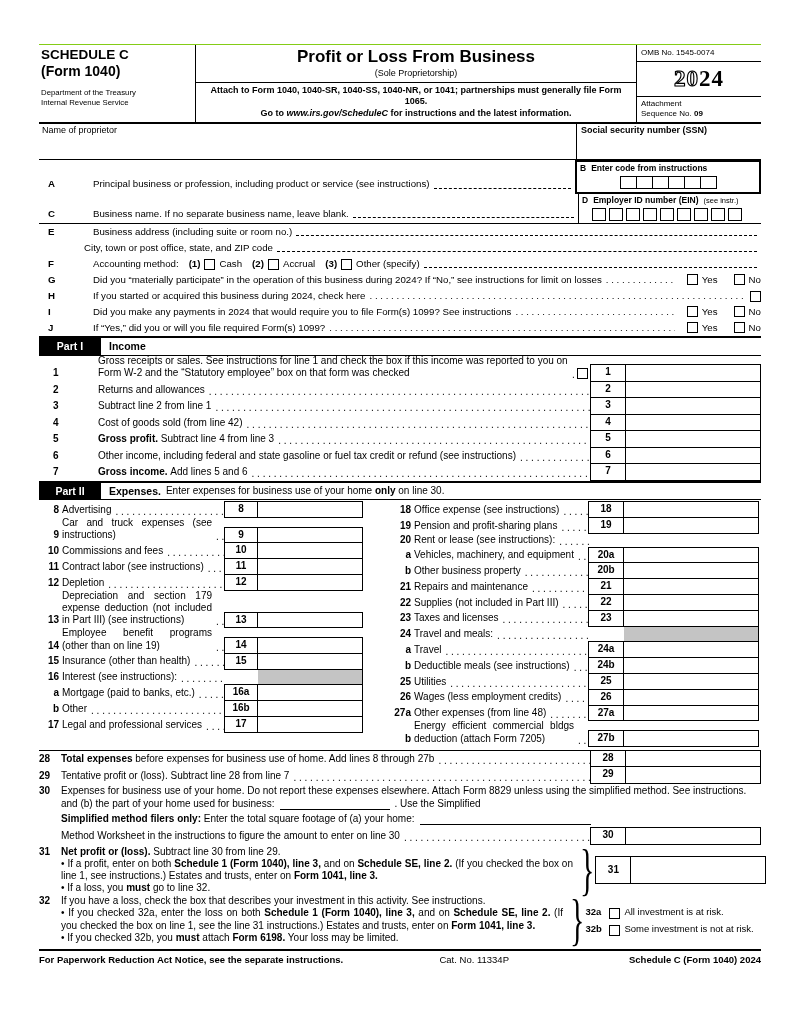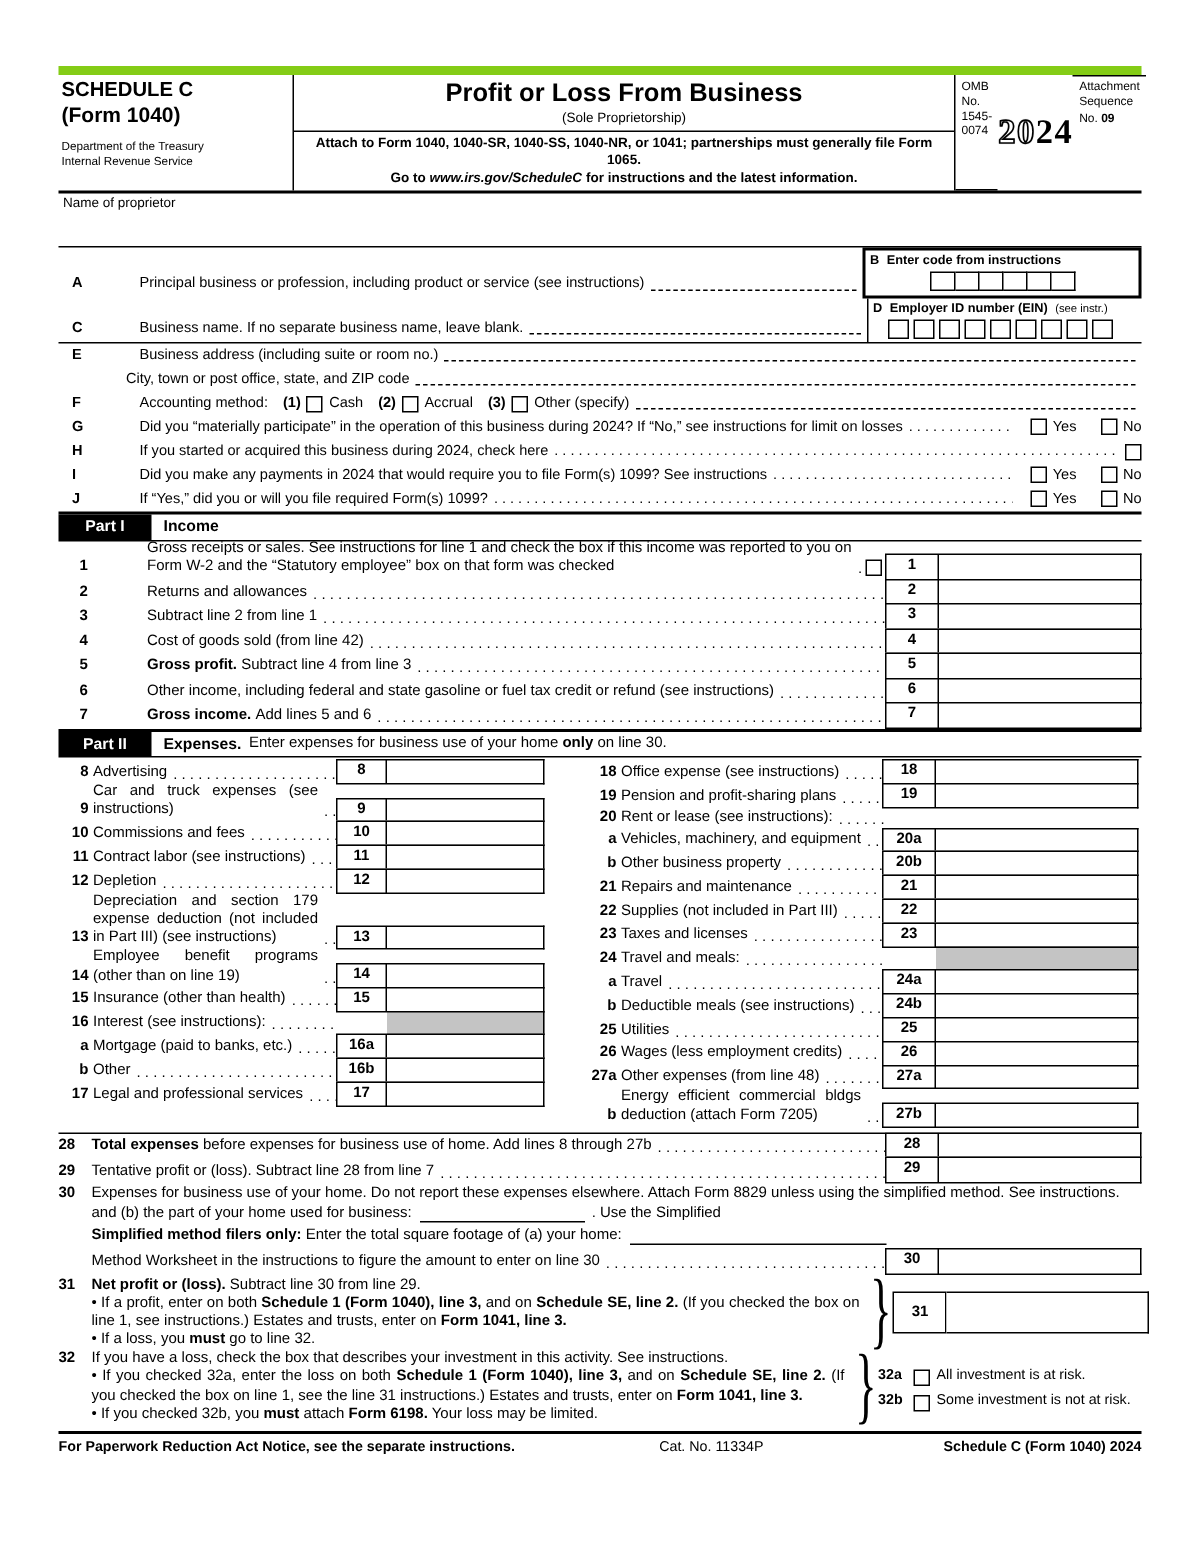--- a/index.html
+++ b/index.html
@@ -1,30 +1,30 @@
 <!DOCTYPE html>
 <html><head>
 <meta charset="utf-8">
 <style>
   html,body{margin:0;padding:0}
   body{width:800px;height:1035px;background:#fff;color:#000;font-family:"Liberation Sans",sans-serif}
   .page{width:722px;margin:0 auto;padding-top:44px;font-size:10px;line-height:1.22}
 
   
-  .header{display:flex;border-top:6px solid #84cc16;border-bottom:2.5px solid #000}
+  .header{display:flex;border-top:1px solid #84cc16;border-bottom:2.5px solid #000}
   .h-left{width:150px;border-right:1px solid #000;padding:2px 4px 2px 2px}
   .h-sched{font-size:13.5px;font-weight:bold}
   .h-form{font-size:14px;font-weight:bold;margin-bottom:7px}
   .h-dept{font-size:7.8px;line-height:1.3}
   .h-center{flex:1;display:flex;flex-direction:column;text-align:center;min-width:0}
   .h-title{font-size:17px;font-weight:bold;margin-top:2px}
   .h-sub{font-size:9px}
   .h-attach{border-top:1px solid #000;margin-top:3px;padding:2px 4px 3px;font-size:9px;font-weight:bold;flex:1}
   .h-attach .line2{margin-top:1px}
-  .h-right{width:124px;border-left:1px solid #000;display:flex;flex-direction:row}
+  .h-right{width:124px;border-left:1px solid #000;display:flex;flex-direction:column}
   .omb{font-size:8px;padding:3px 4px;border-bottom:1px solid #000}
   .year{flex:1;display:flex;align-items:center;justify-content:center;font-size:23px;font-weight:bold;font-family:"Liberation Serif",serif;letter-spacing:1px}
   .y-out{color:#fff;-webkit-text-stroke:1.1px #000;text-shadow:0 0 1px #000}
   .att{font-size:8px;border-top:1px solid #000;padding:2px 4px;line-height:1.3}
 
   
   .name-row{display:flex;border-bottom:1px solid #000;height:35px}
   .name-cell{flex:1;padding:1px 3px;font-size:9px}
   .ssn-cell{width:176px;border-left:1px solid #000;padding:1px 4px;font-size:9px;font-weight:bold}
 
@@ -148,20 +148,21 @@
         </div>
       <div class="att">
         <div>Attachment</div>
         <div><span>Sequence No. </span><b>09</b></div>
       </div>
     </div>
   </div>
 
   <div class="name-row">
     <div class="name-cell"><span>Name of proprietor</span></div>
+    <div class="ssn-cell"><span>Social security number (SSN)</span></div>
   </div>
 
   <div class="info-area">
 
     <div class="ab-row">
       <div class="half-left">
         <span class="letter sp">A</span>
         <span class="sp">Principal business or profession, including product or service (see instructions)</span>
         <span class="fill-dash"></span>
       </div>

